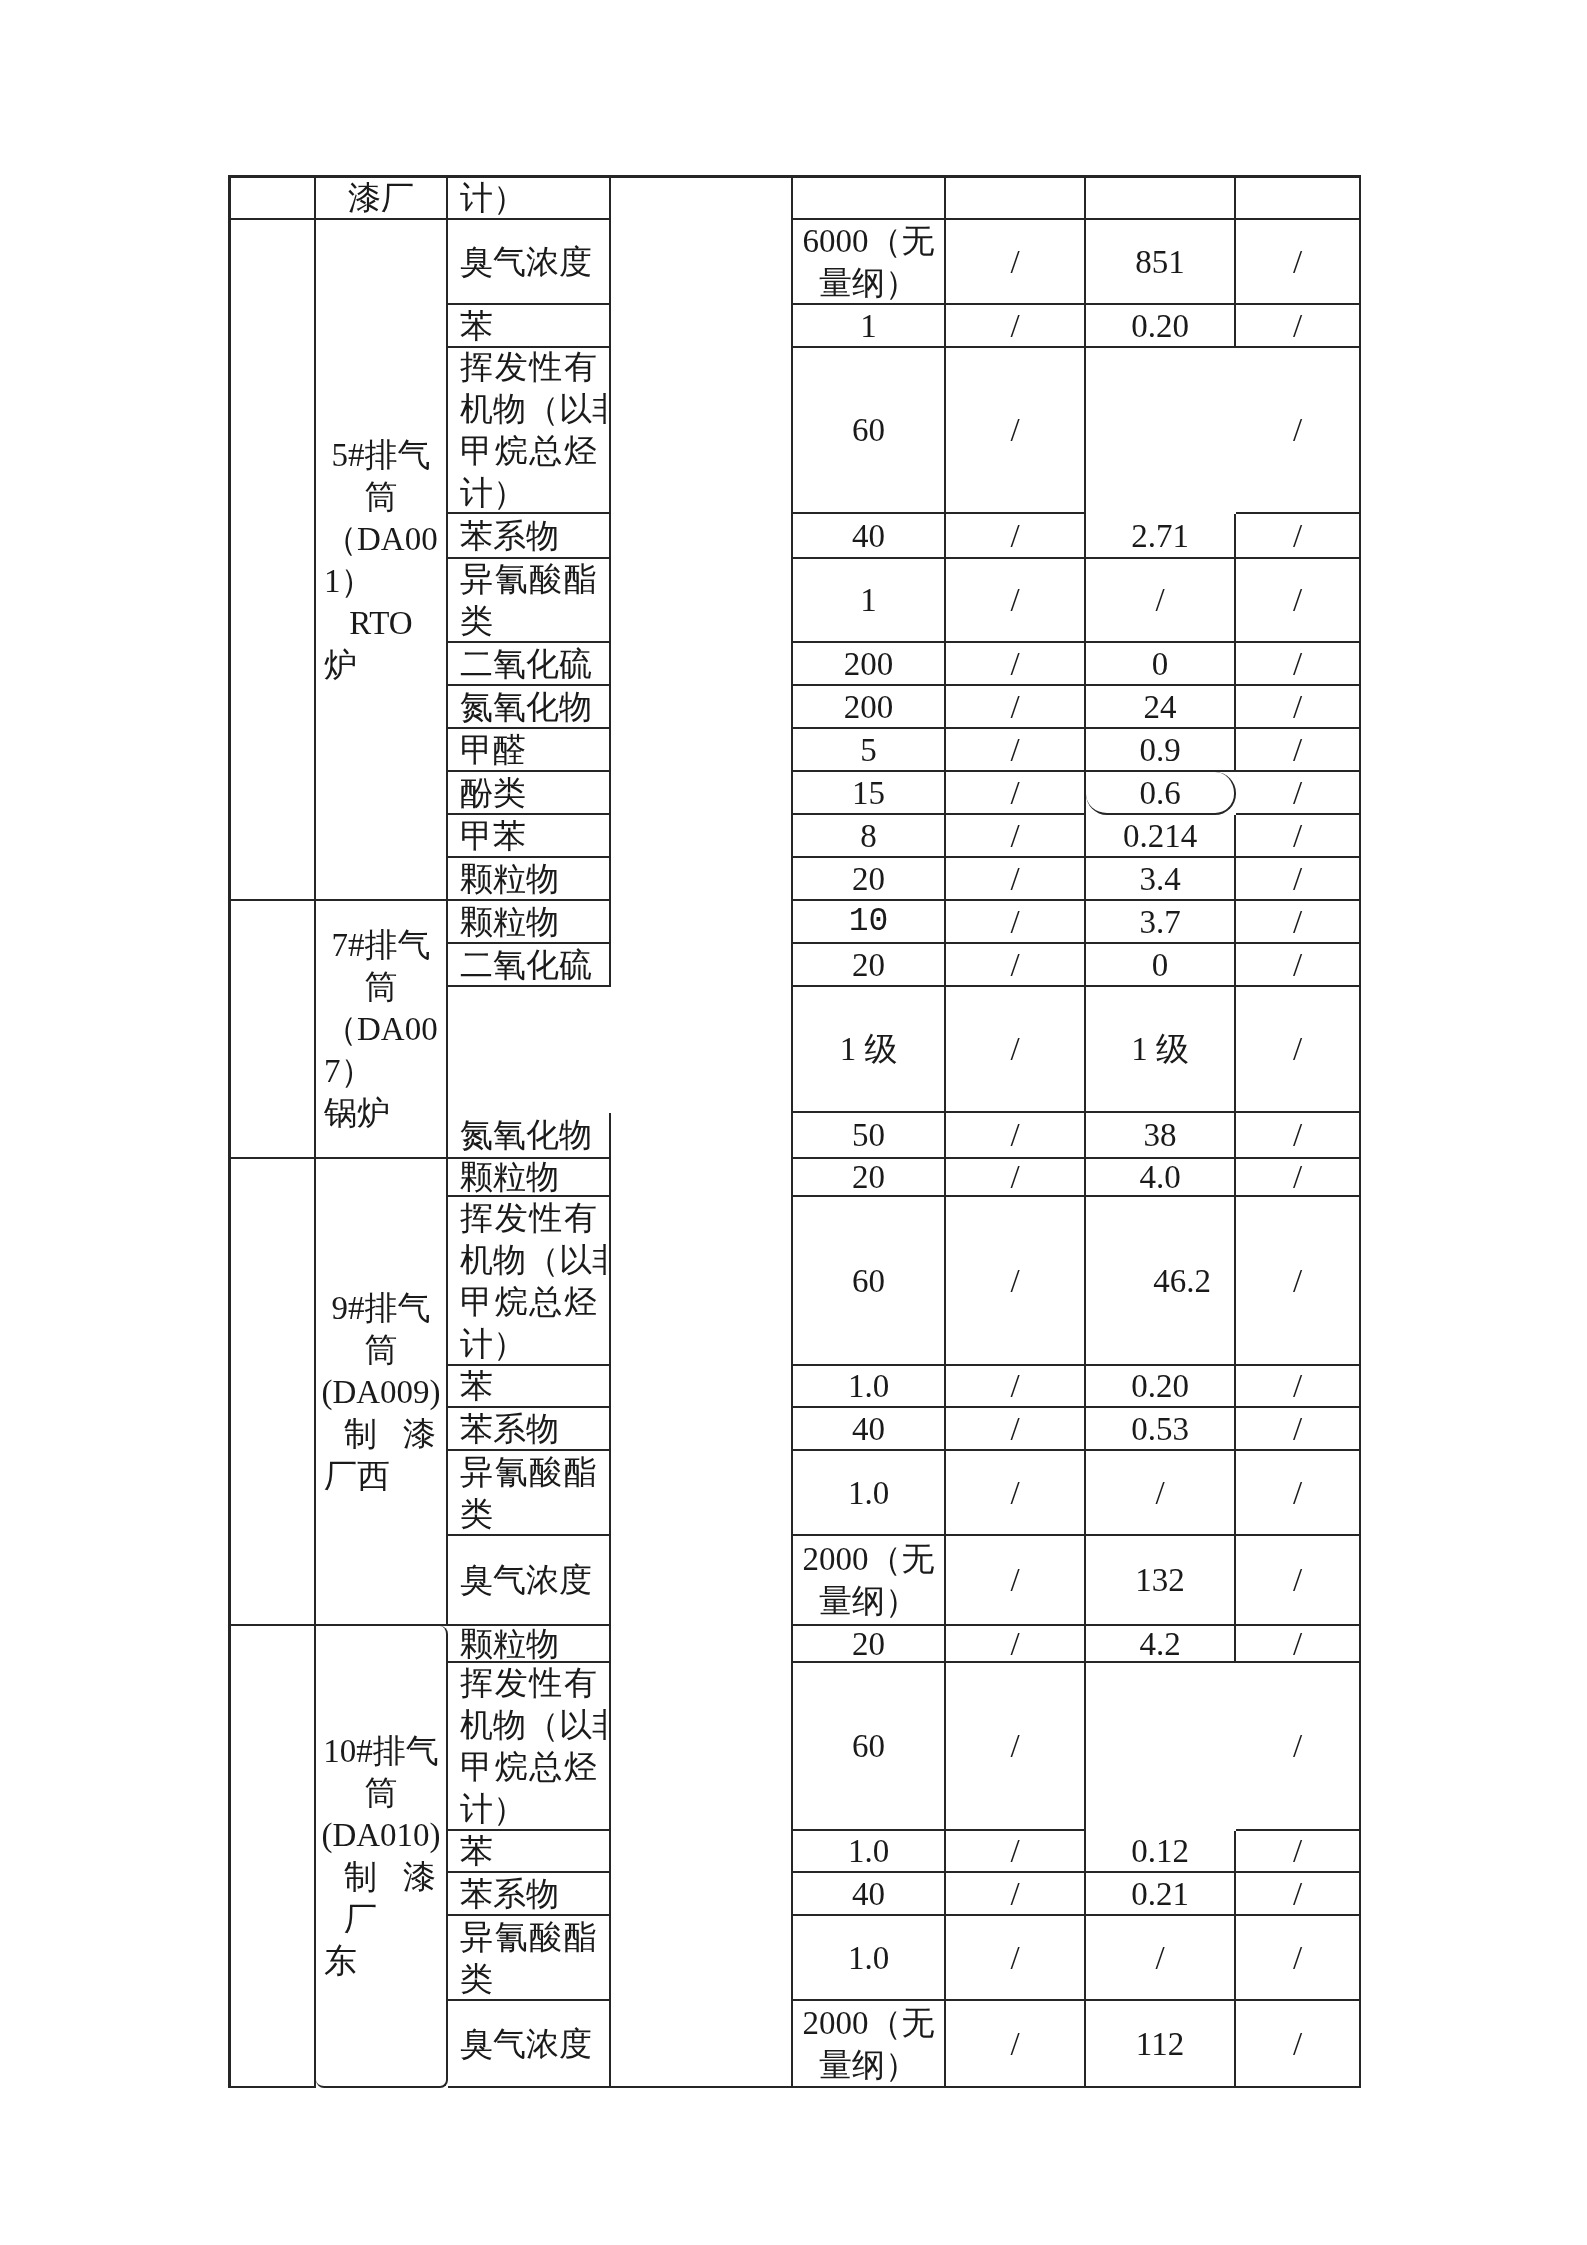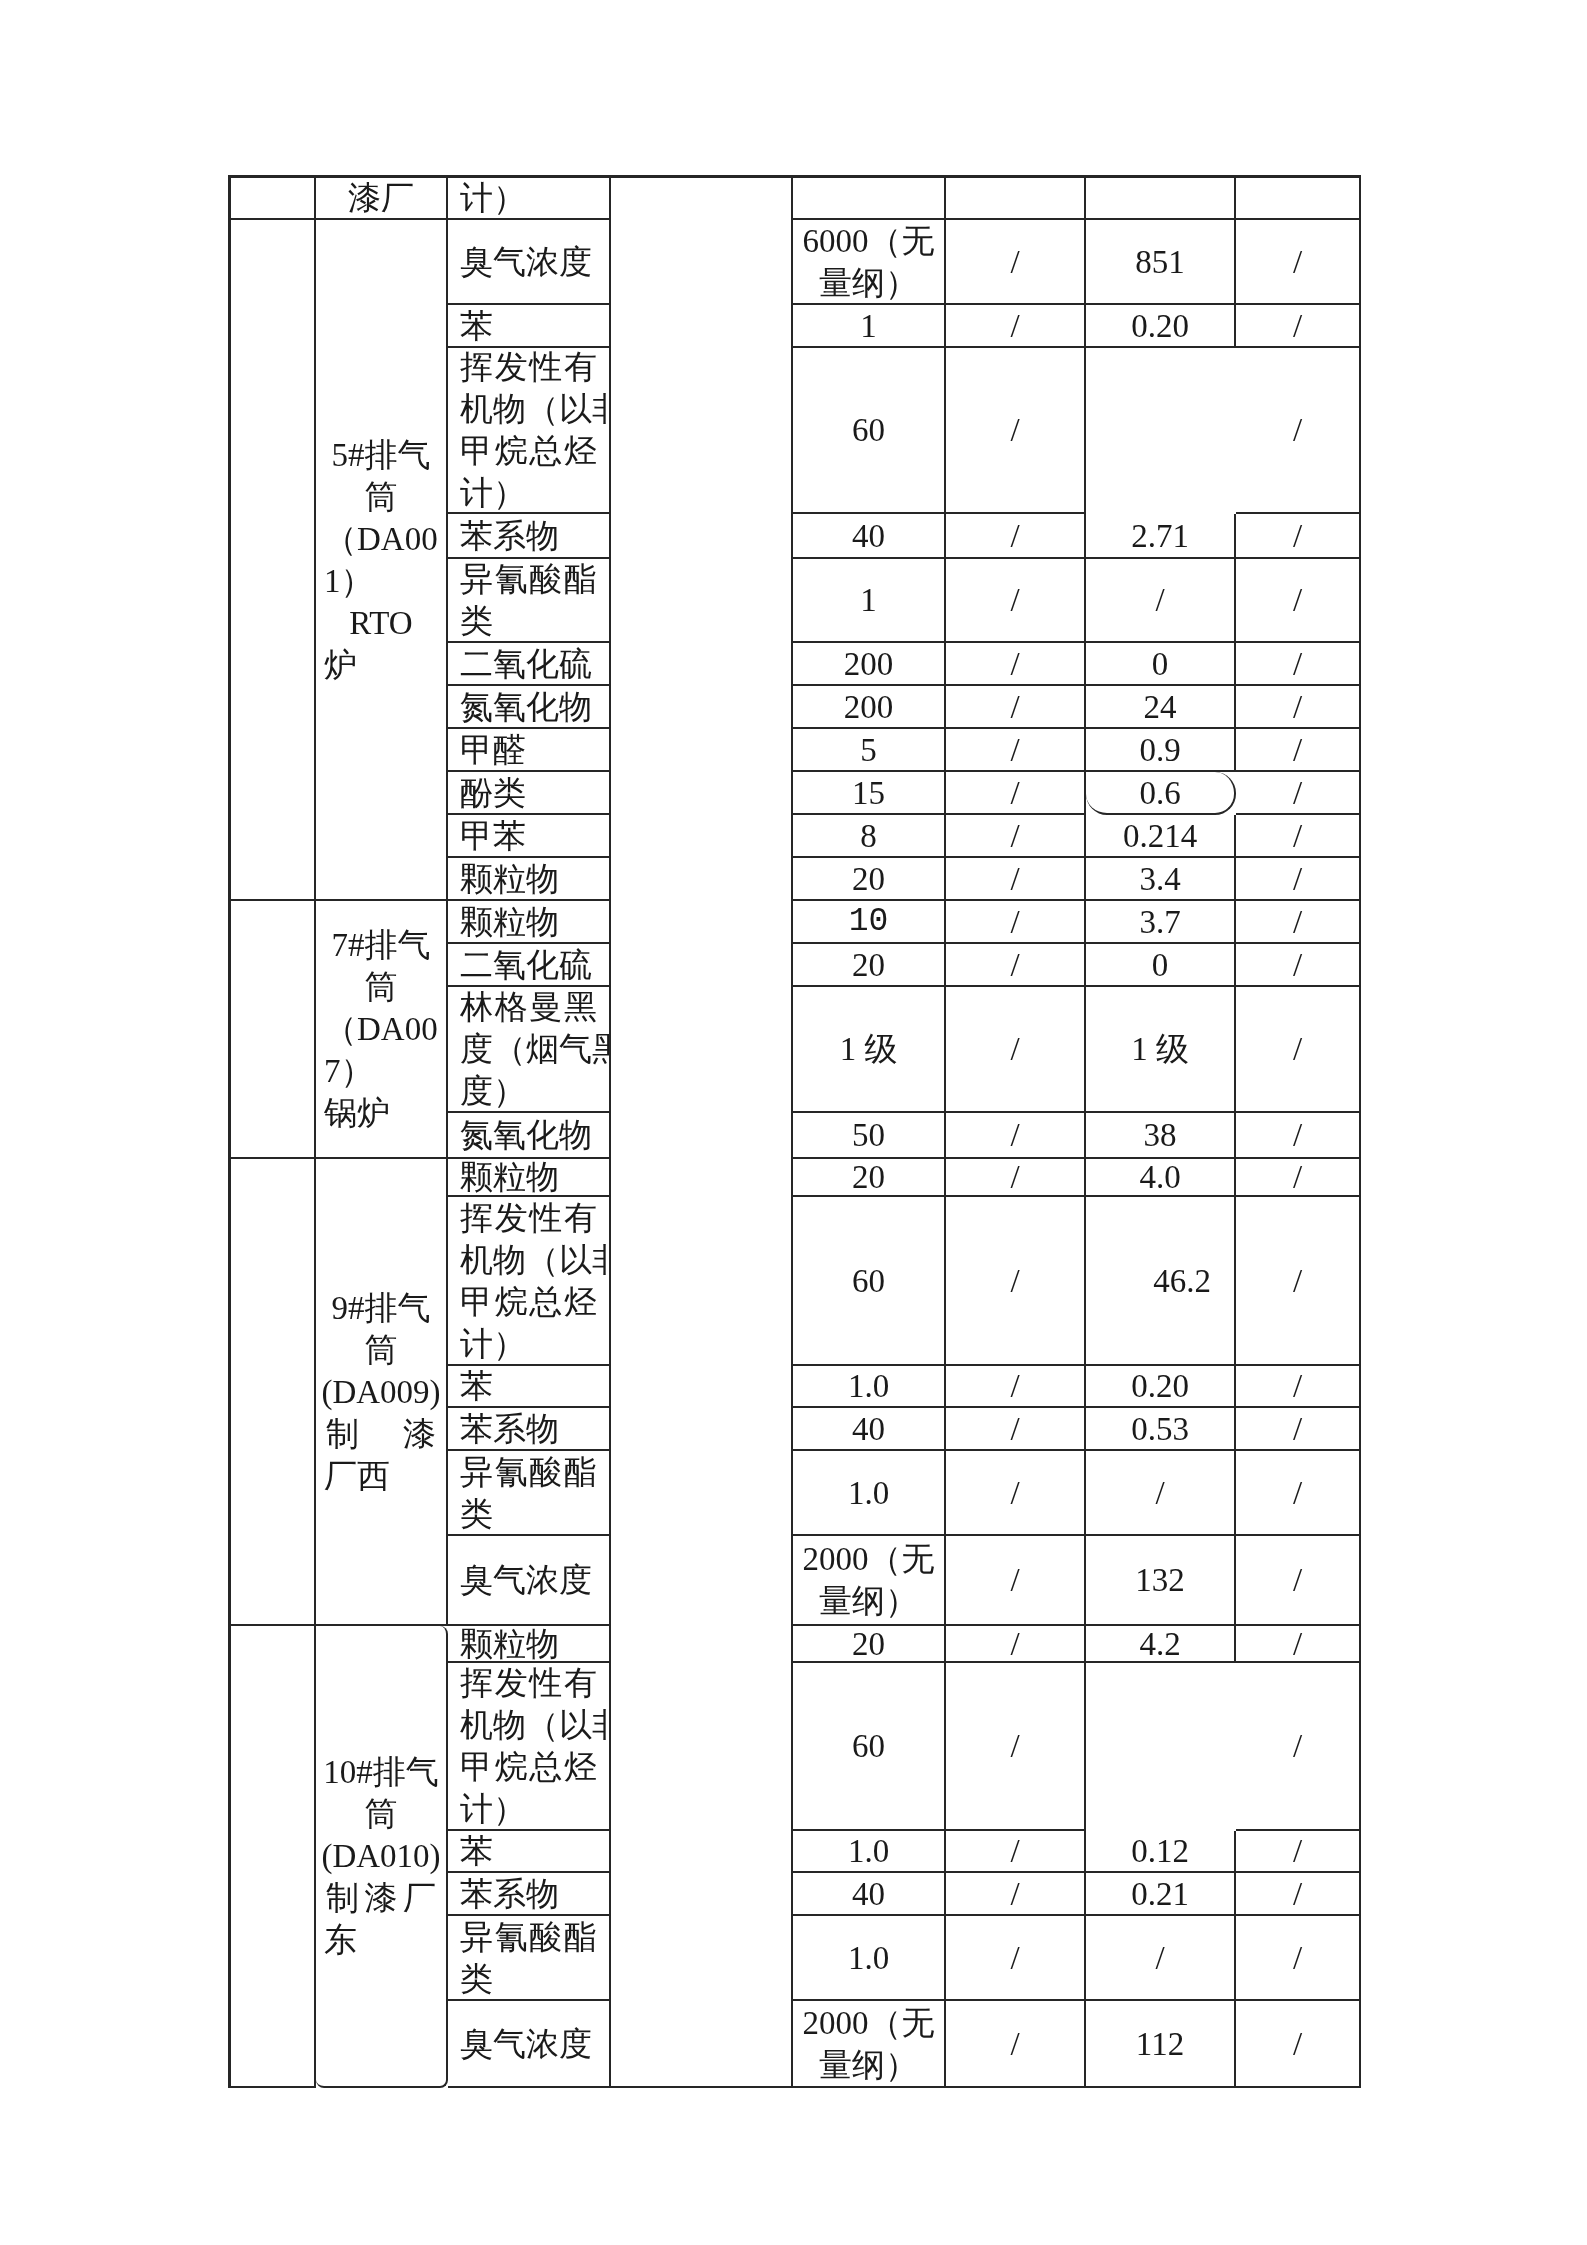--- a/index.html
+++ b/index.html
@@ -17,21 +17,21 @@
     border-right:2px solid #262626;border-bottom:2px solid #262626;
     display:flex;flex-direction:column;justify-content:center;
     overflow:hidden;box-sizing:border-box;
     font-size:33px;
   }
   .ln{line-height:42px;white-space:nowrap;}
   .al-c .ln, .ln.al-c{text-align:center;}
   .ln.al-l{text-align:left;padding-left:12px;padding-right:8px;}
   .ln.al-j{text-align:justify;text-align-last:justify;padding-left:12px;padding-right:12px;white-space:normal;}
   .src .ln.al-l{padding-left:8px;}
-  .src .ln.al-j{padding-left:10px;padding-right:10px;}
+  .src .ln.al-j{padding-left:28px;padding-right:10px;}
 </style>
 </head>
 <body>
 
 <div class="page">
   <div class="rtable" id="rtable" style="grid-template-columns: 85px 132px 163px 182px 153px 140px 150px 125px; grid-template-rows: 42px 85px 43px 166px 45px 84px 43px 43px 43px 43px 43px 43px 43px 43px 126px 46px 38px 169px 42px 43px 85px 90px 37px 168px 42px 43px 85px 87px;">
       <div class="cell" style="grid-area: 1 / 1 / 2 / 2;"></div>
       <div class="cell" style="grid-area: 1 / 2 / 2 / 3;">
         <div class="ln al-c">漆厂</div>
       </div>
@@ -250,25 +250,20 @@
       </div>
       <div class="cell al-c" style="grid-area: 14 / 6 / 15 / 7;">
         <div class="ln al-c">/</div>
       </div>
       <div class="cell al-c" style="grid-area: 14 / 7 / 15 / 8;">
         <div class="ln al-c">0</div>
       </div>
       <div class="cell al-c" style="grid-area: 14 / 8 / 15 / 9;">
         <div class="ln al-c">/</div>
       </div>
-      <div class="cell" style="grid-area: 15 / 3 / 16 / 4;">
-        <div class="ln al-j">林格曼黑</div>
-        <div class="ln al-l">度（烟气黑</div>
-        <div class="ln al-l">度）</div>
-      </div>
       <div class="cell al-c" style="grid-area: 15 / 5 / 16 / 6;">
         <div class="ln al-c">1 级</div>
       </div>
       <div class="cell al-c" style="grid-area: 15 / 6 / 16 / 7;">
         <div class="ln al-c">/</div>
       </div>
       <div class="cell al-c" style="grid-area: 15 / 7 / 16 / 8;">
         <div class="ln al-c">1 级</div>
       </div>
       <div class="cell al-c" style="grid-area: 15 / 8 / 16 / 9;">

